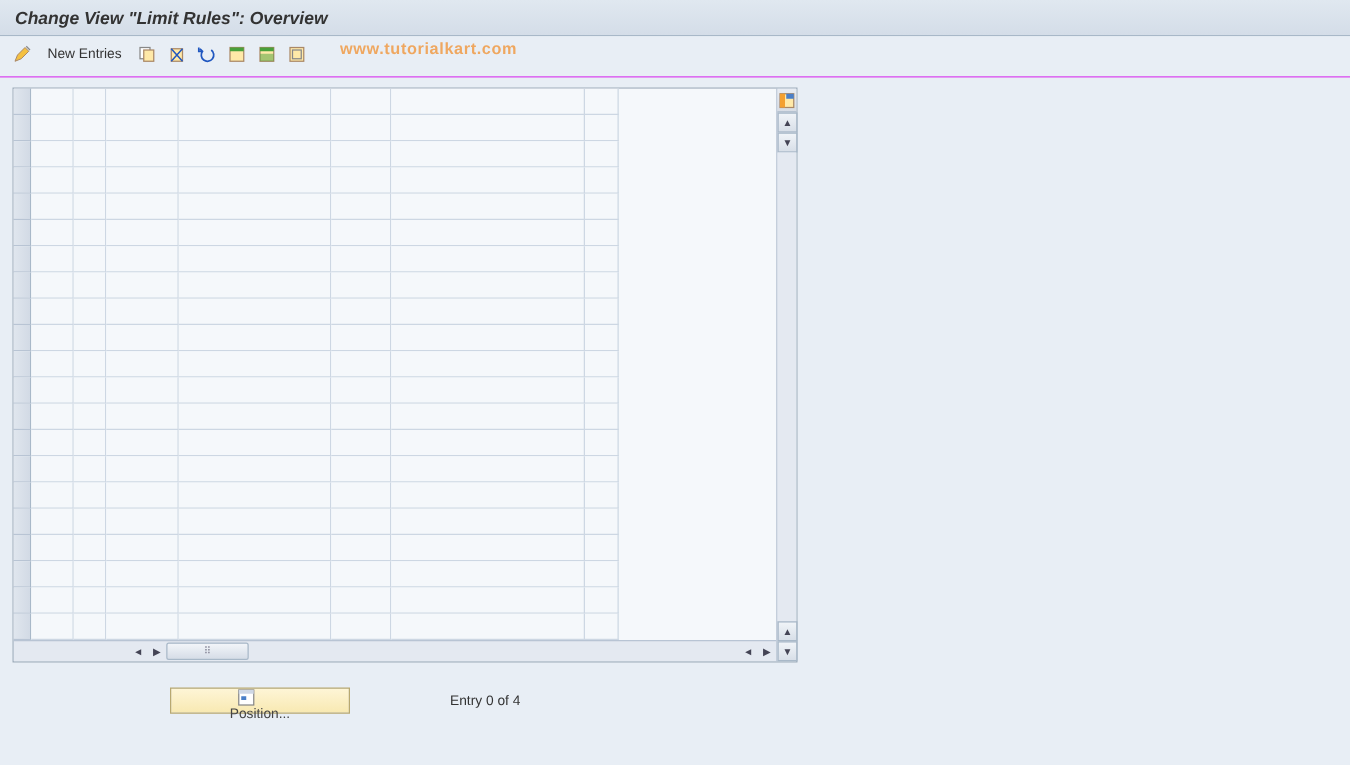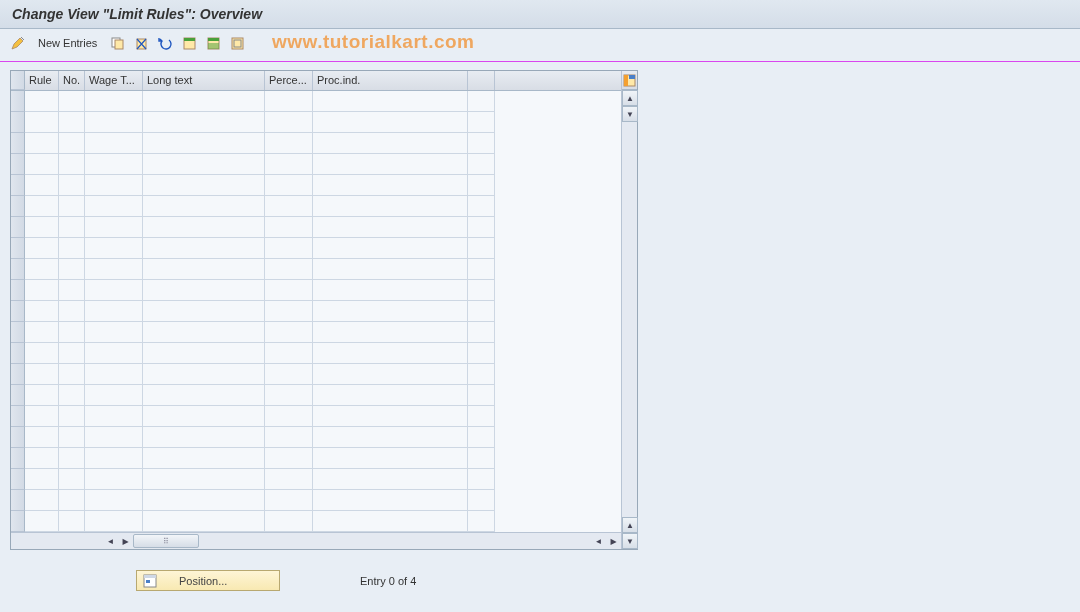--- a/index.html
+++ b/index.html
@@ -27,21 +27,21 @@
       border-bottom: 1px solid #d946ef;
       display: flex;
       align-items: center;
       gap: 4px;
       position: relative;
     }
     .watermark {
       position: absolute;
       left: 272px;
       top: 2px;
-      font-size: 19px;
+      font-size: 13px;
       font-weight: bold;
       color: #f0a050;
       opacity: 0.9;
       pointer-events: none;
       letter-spacing: 0.5px;
     }
     .tb-icon {
       display: inline-flex;
       align-items: center;
       justify-content: center;
@@ -189,20 +189,21 @@
       width: 144px;
       height: 21px;
       background: linear-gradient(to bottom, #fef5d6, #f8e9b2);
       border: 1px solid #b8a870;
       display: flex;
       align-items: center;
       padding: 0 6px;
       cursor: pointer;
       font-size: 11px;
       color: #444;
+      flex-direction: column;
     }
     .pos-icon {
       margin-right: 22px;
     }
     .entry-status {
       font-size: 11px;
       color: #333;
     }
     svg { display: block; }
   </style>
@@ -255,30 +256,20 @@
         <rect x="4" y="4" width="7" height="7" fill="none" stroke="#888"></rect>
       </svg>
   </span>
   <div class="watermark">www.tutorialkart.com</div>
 </div>
 
 <div class="content-area">
   <div class="table-wrap">
     <div class="table-grid">
       <div class="table-body">
-        <div class="headers">
-          <div class="hd-cell col-sel row-selector"></div>
-          <div class="hd-cell col-rule">Rule</div>
-          <div class="hd-cell col-no">No.</div>
-          <div class="hd-cell col-wage">Wage T...</div>
-          <div class="hd-cell col-long">Long text</div>
-          <div class="hd-cell col-perc">Perce...</div>
-          <div class="hd-cell col-proc">Proc.ind.</div>
-          <div class="hd-cell col-extra"></div>
-        </div>
         <div class="rows-area" id="rows-container">
             <div class="data-row">
               <div class="row-selector col-sel"></div>
               <div class="data-cell col-rule"></div>
               <div class="data-cell col-no"></div>
               <div class="data-cell col-wage"></div>
               <div class="data-cell col-long"></div>
               <div class="data-cell col-perc"></div>
               <div class="data-cell col-proc"></div>
               <div class="data-cell col-extra"></div>

